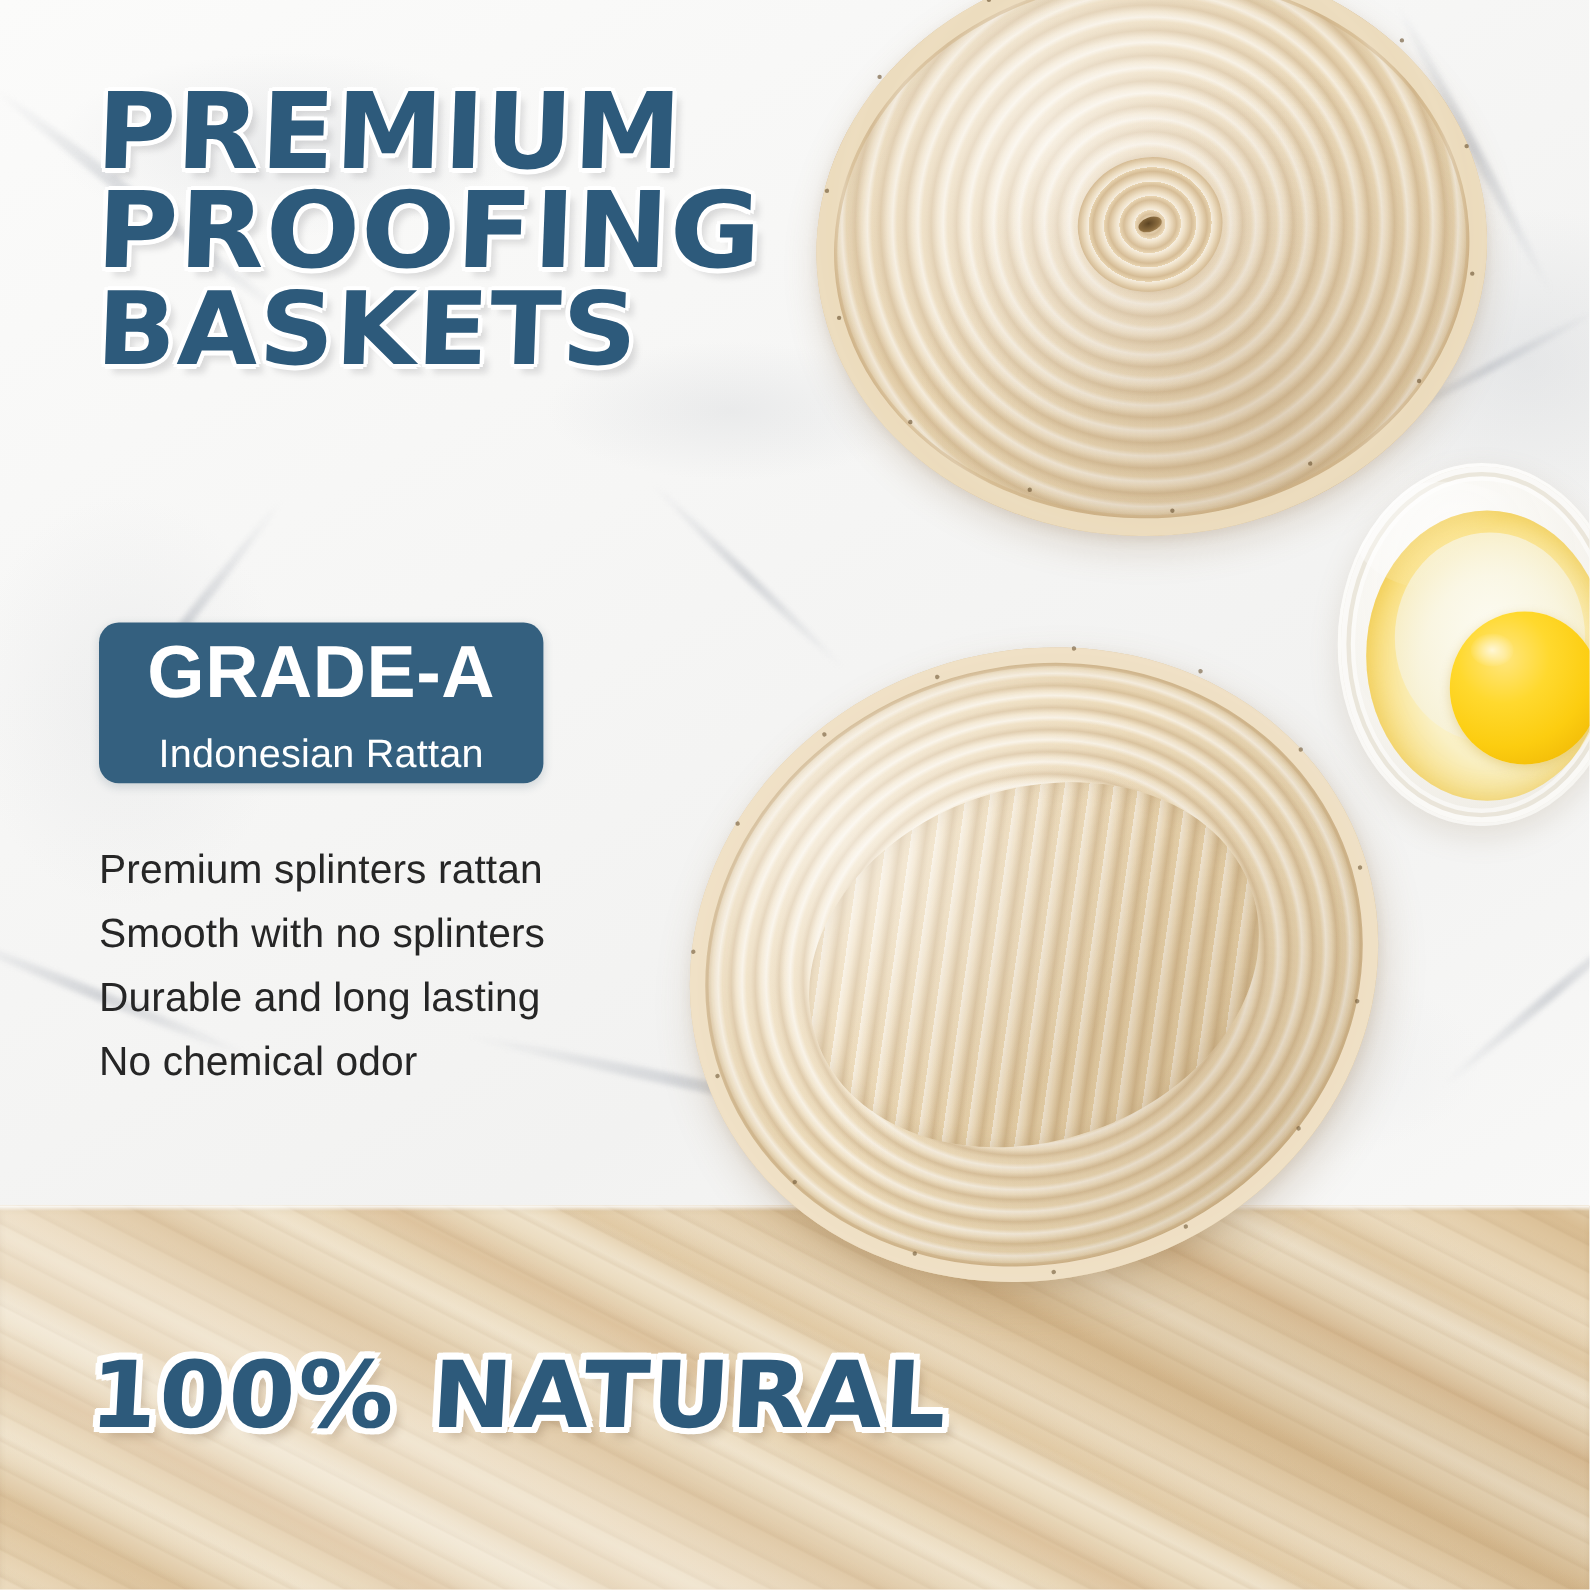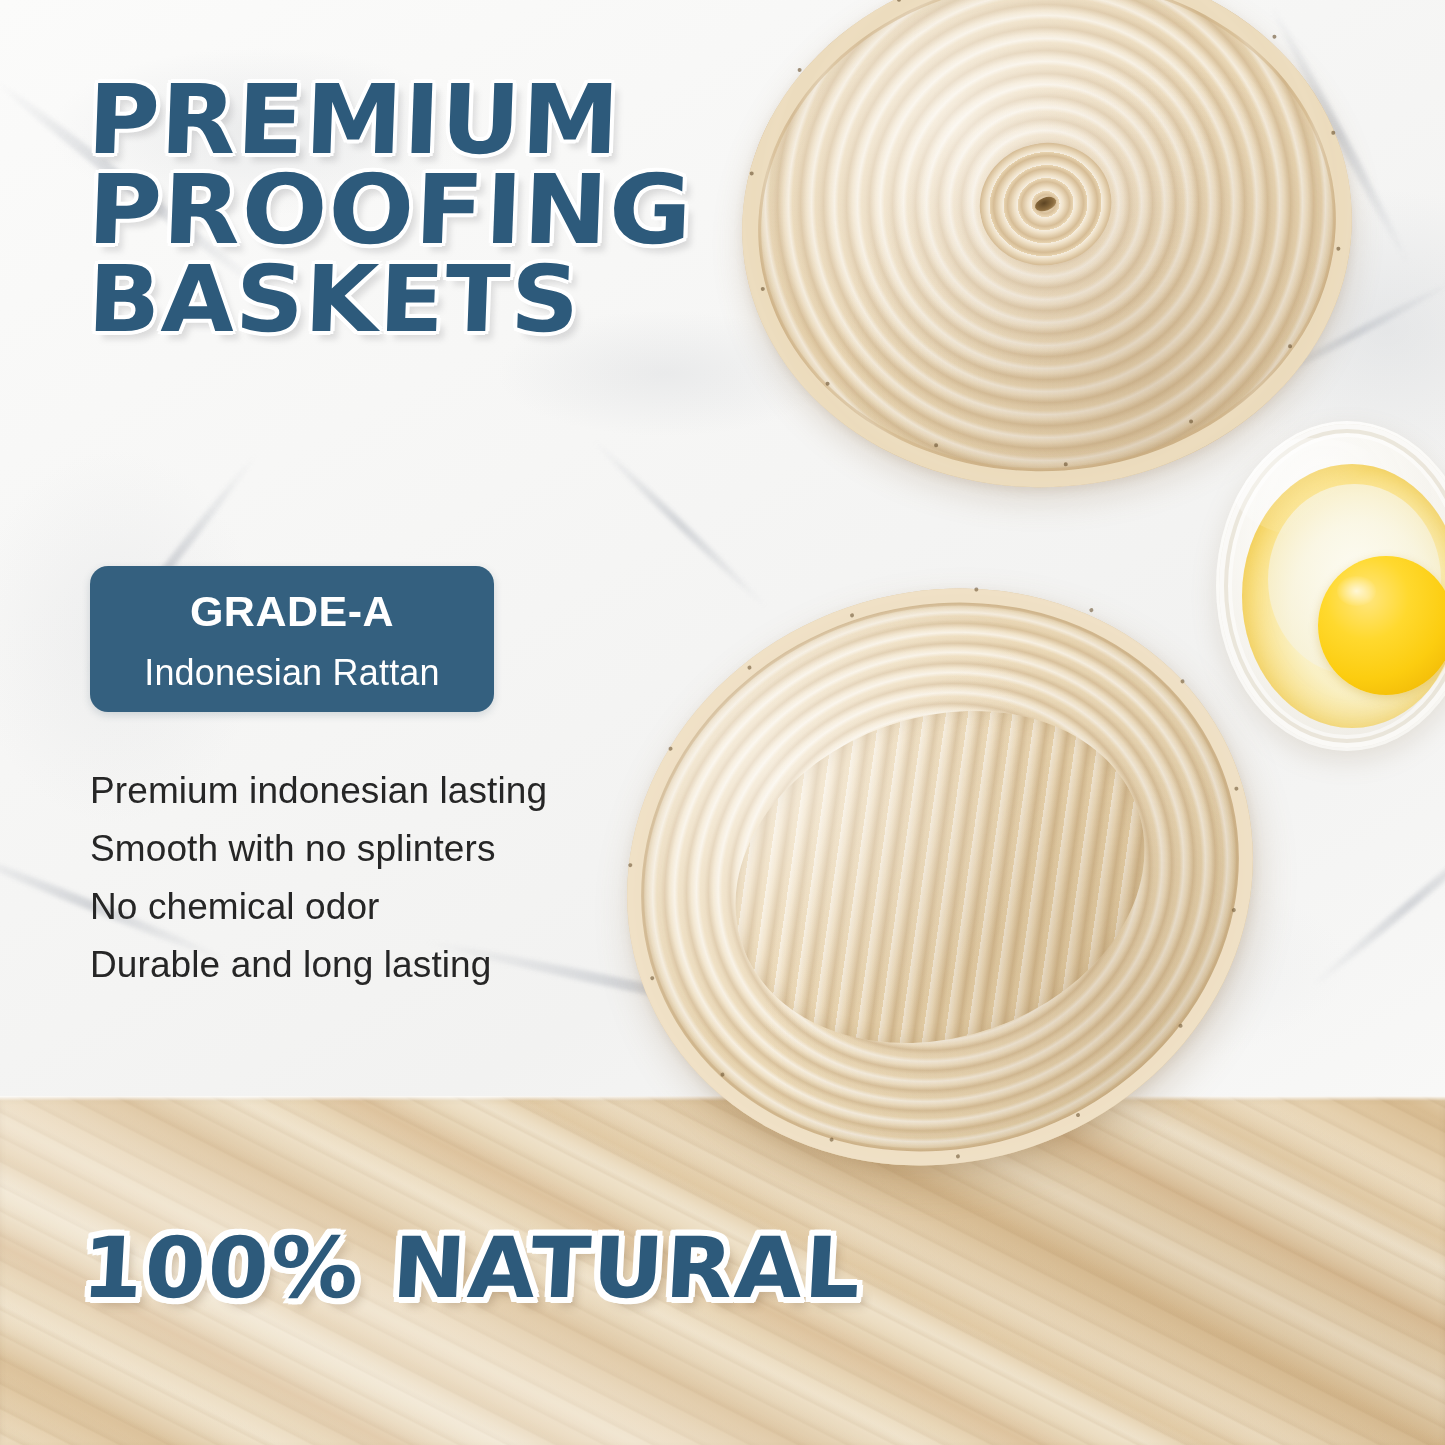--- a/index.html
+++ b/index.html
@@ -290,21 +290,21 @@
     width:404px; height:146px;
     background:#34607f;
     border-radius:18px;
     display:flex; flex-direction:column;
     align-items:center; justify-content:center;
     box-shadow:0 3px 9px rgba(40,70,95,.18);
   }
   .badge-title {
     font-family:"Liberation Sans", sans-serif;
     font-weight:bold;
-    font-size:43px;
+    font-size:67px;
     letter-spacing:.5px;
     color:#ffffff;
     line-height:1;
     margin-top:2px;
   }
   .badge-sub {
     font-family:"Liberation Sans", sans-serif;
     font-weight:400;
     font-size:36px;
     color:#ffffff;
@@ -435,21 +435,21 @@
     <span class="hl-line hl-2">PROOFING</span>
     <span class="hl-line hl-3">BASKETS</span>
   </div>
 
   <div class="badge">
     <div class="badge-title">GRADE-A</div>
     <div class="badge-sub">Indonesian Rattan</div>
   </div>
 
   <div class="features">
-    <div class="feature">Premium indonesian lasting</div>
+    <div class="feature">Premium splinters rattan</div>
     <div class="feature">Smooth with no splinters</div>
+    <div class="feature">Durable and long lasting</div>
     <div class="feature">No chemical odor</div>
-    <div class="feature">Durable and long lasting</div>
   </div>
 
   <div class="natural">100% NATURAL</div>
 
 </div>
 
 </body></html>

